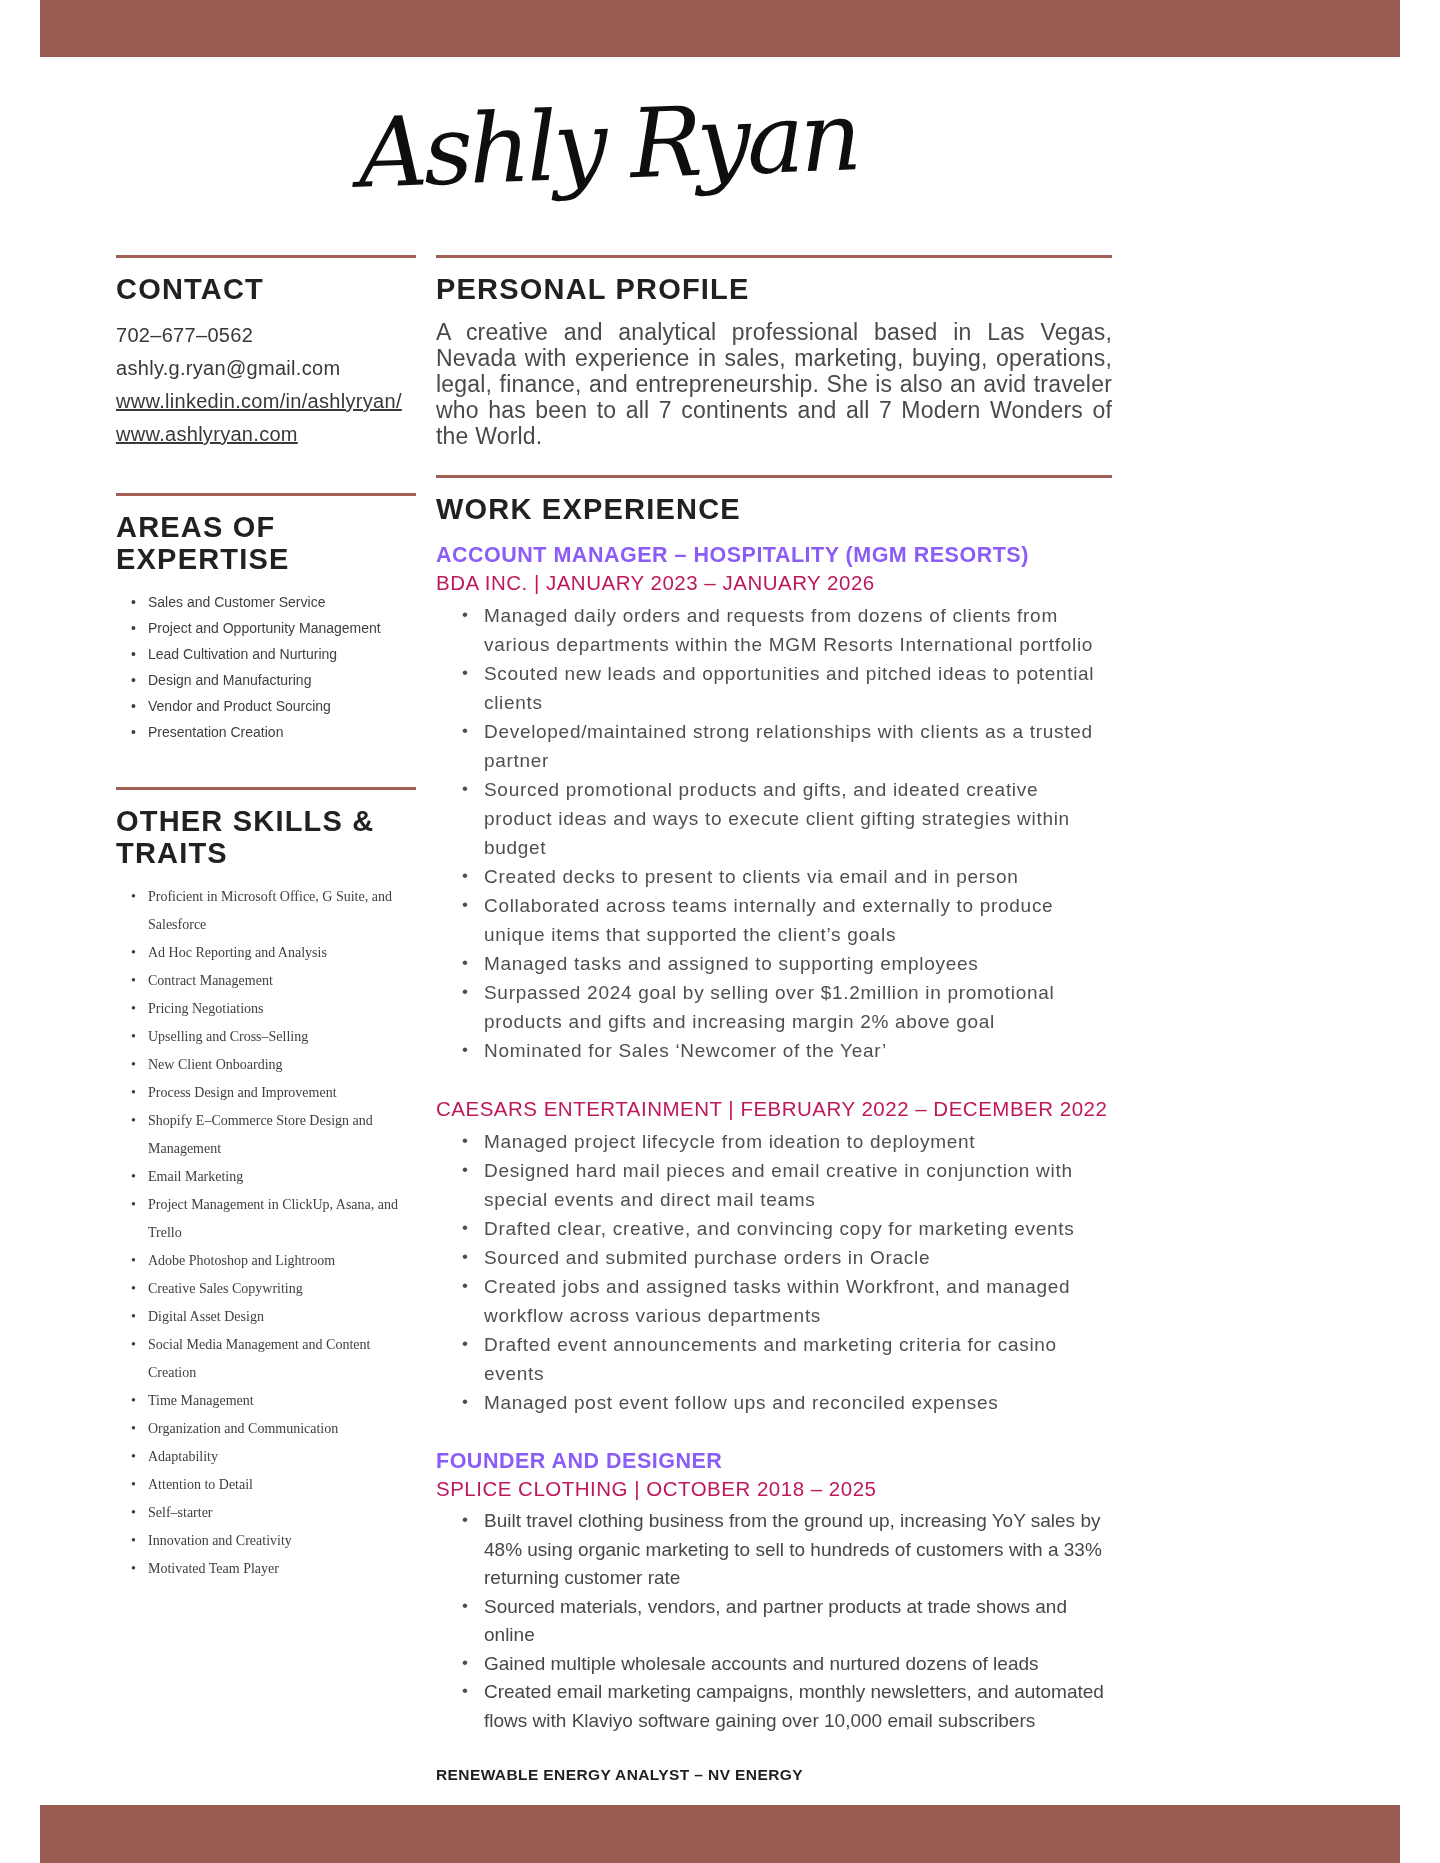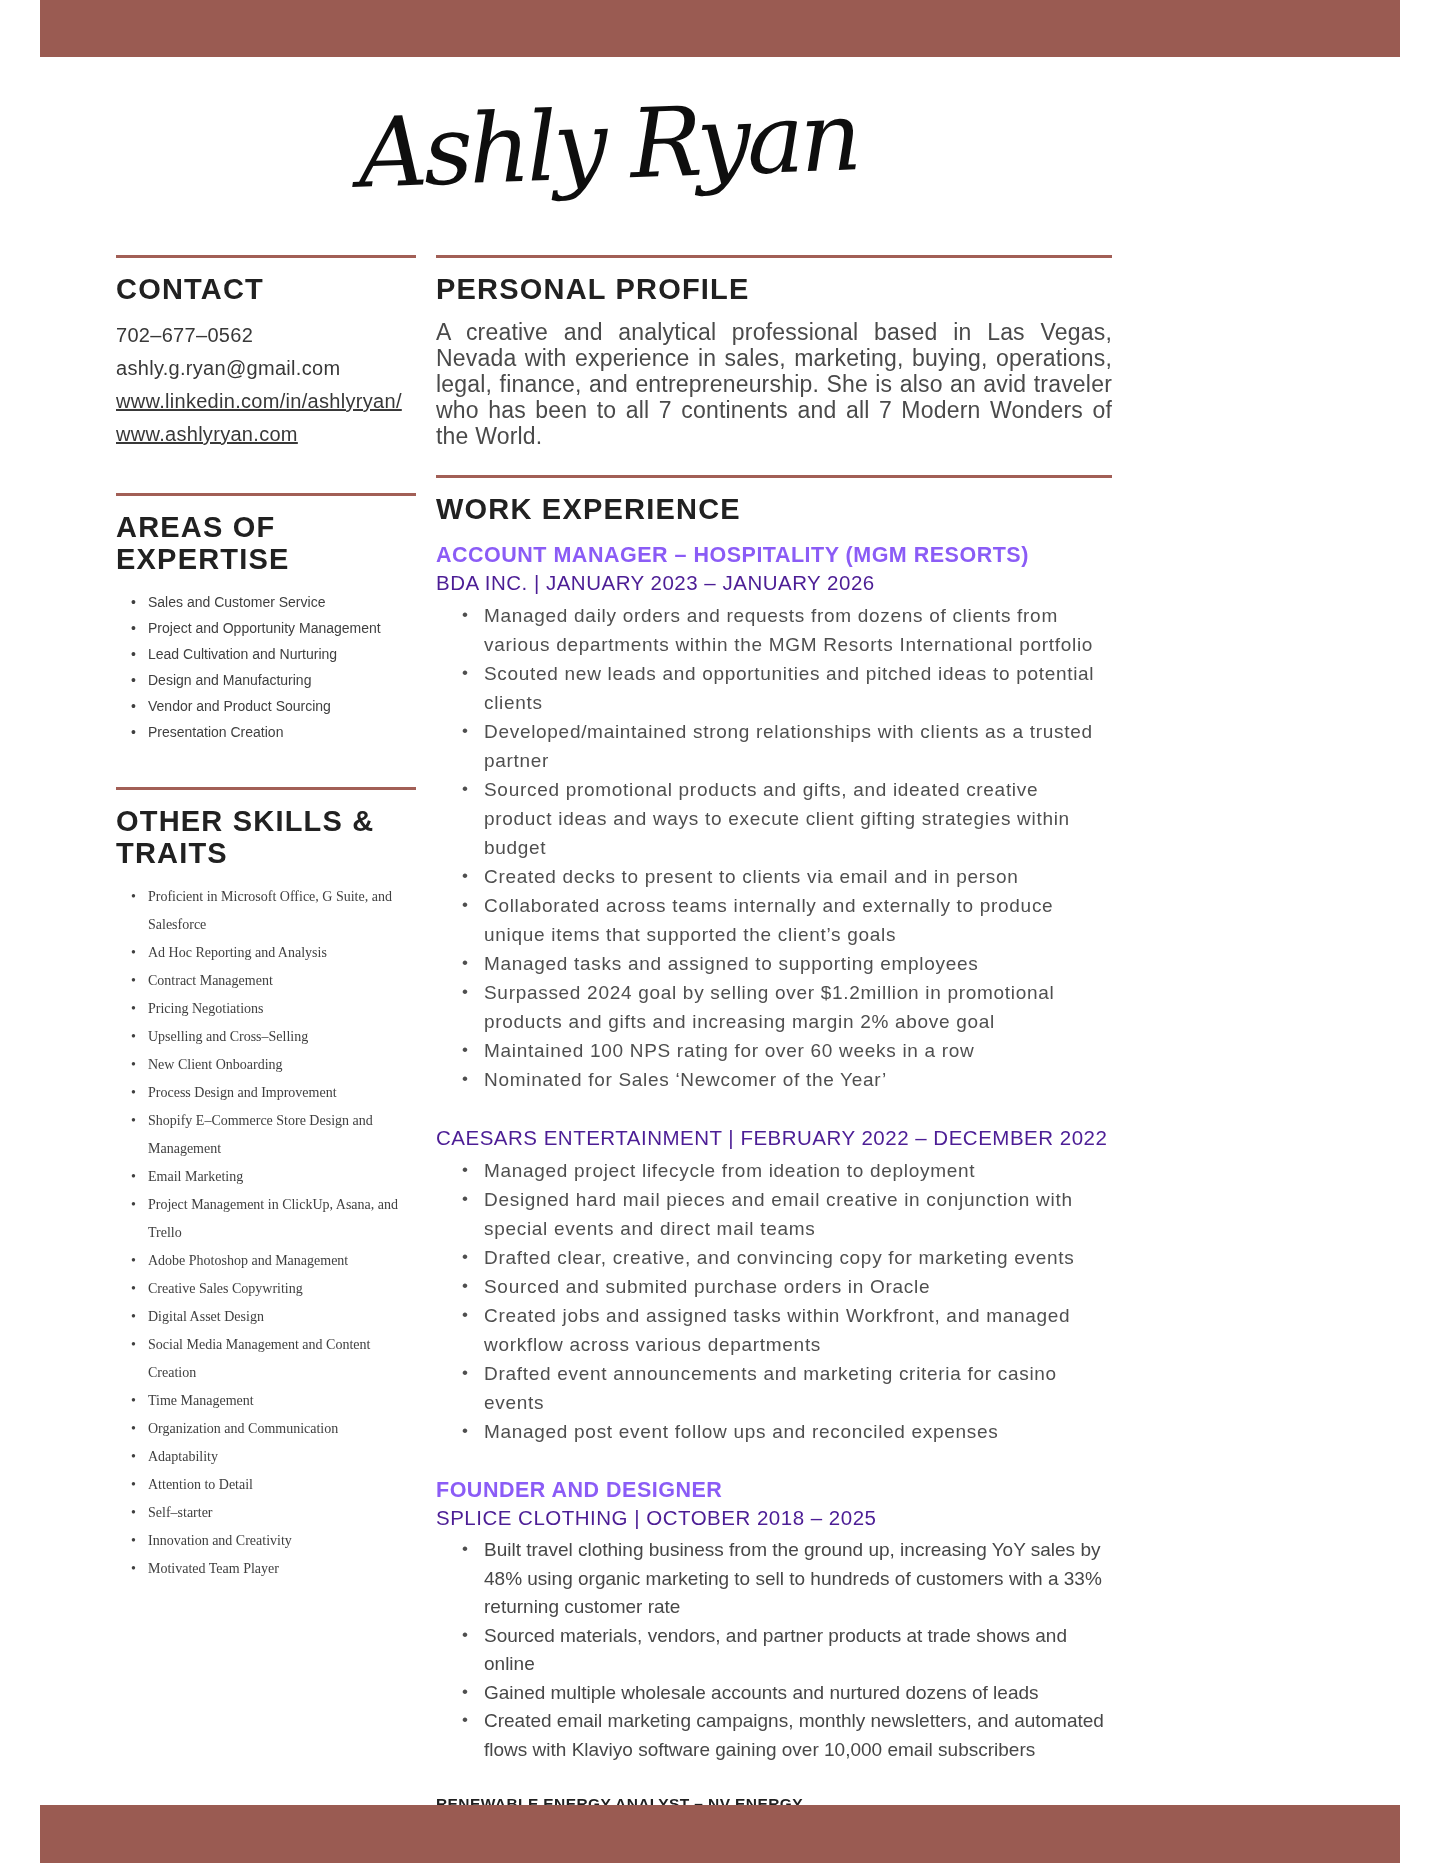--- a/index.html
+++ b/index.html
@@ -100,21 +100,21 @@
     font-size: 21.5px;
     line-height: 28px;
     font-weight: 700;
     letter-spacing: 0.5px;
     color: #8b5cf6;
   }
   .job-sub {
     font-size: 20.5px;
     line-height: 27px;
     letter-spacing: 0.5px;
-    color: #4c1d95;
+    color: #be185d;
     margin-bottom: 5px;
   }
   ul.bullets { margin: 0; padding: 0; list-style: none; }
   ul.bullets li {
     position: relative;
     padding-left: 48px;
     font-size: 19px;
     line-height: 29px;
     letter-spacing: 0.7px;
     color: #4f4f4f;
@@ -180,21 +180,21 @@
       <li>Proficient in Microsoft Office, G Suite, and Salesforce</li>
           <li>Ad Hoc Reporting and Analysis</li>
           <li>Contract Management</li>
           <li>Pricing Negotiations</li>
           <li>Upselling and Cross–Selling</li>
           <li>New Client Onboarding</li>
           <li>Process Design and Improvement</li>
           <li>Shopify E–Commerce Store Design and Management</li>
           <li>Email Marketing</li>
           <li>Project Management in ClickUp, Asana, and Trello</li>
-          <li>Adobe Photoshop and Management</li>
+          <li>Adobe Photoshop and Lightroom</li>
           <li>Creative Sales Copywriting</li>
           <li>Digital Asset Design</li>
           <li>Social Media Management and Content Creation</li>
           <li>Time Management</li>
           <li>Organization and Communication</li>
           <li>Adaptability</li>
           <li>Attention to Detail</li>
           <li>Self–starter</li>
           <li>Innovation and Creativity</li>
           <li>Motivated Team Player</li>
@@ -221,21 +221,20 @@
         <ul class="bullets">
 
         <li>Managed daily orders and requests from dozens of clients from various departments within the MGM Resorts International portfolio</li>
             <li>Scouted new leads and opportunities and pitched ideas to potential clients</li>
             <li>Developed/maintained strong relationships with clients as a trusted partner</li>
             <li>Sourced promotional products and gifts, and ideated creative product ideas and ways to execute client gifting strategies within budget</li>
             <li>Created decks to present to clients via email and in person</li>
             <li>Collaborated across teams internally and externally to produce unique items that supported the client’s goals</li>
             <li>Managed tasks and assigned to supporting employees</li>
             <li>Surpassed 2024 goal by selling over $1.2million in promotional products and gifts and increasing margin 2% above goal</li>
-            <li>Maintained 100 NPS rating for over 60 weeks in a row</li>
             <li>Nominated for Sales ‘Newcomer of the Year’</li>
           </ul>
       </div>
 
       <div class="job">
         <div class="job-sub">CAESARS ENTERTAINMENT | FEBRUARY 2022 – DECEMBER 2022</div>
         <ul class="bullets">
 
         <li>Managed project lifecycle from ideation to deployment</li>
             <li>Designed hard mail pieces and email creative in conjunction with special events and direct mail teams</li>

